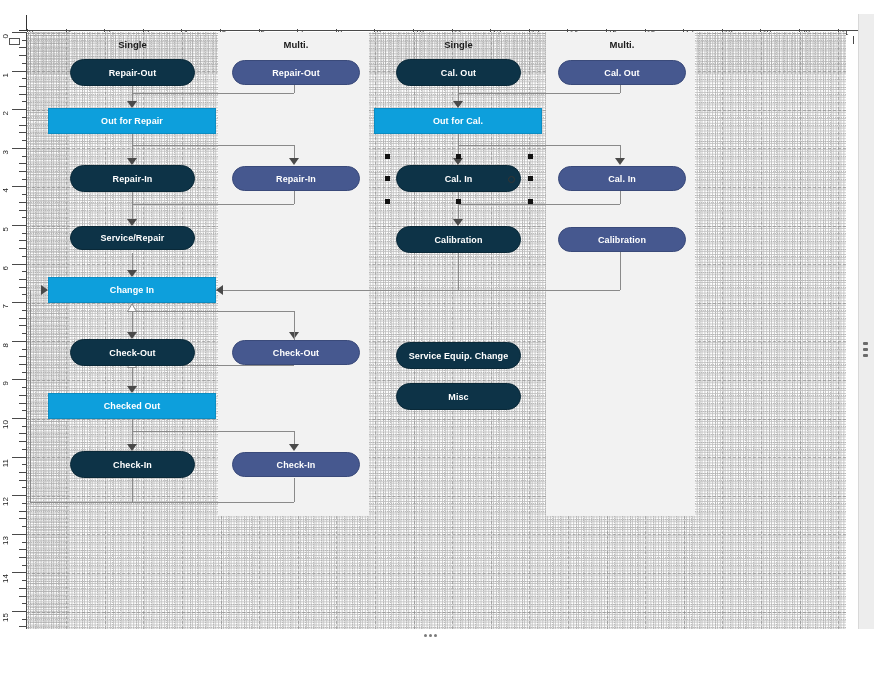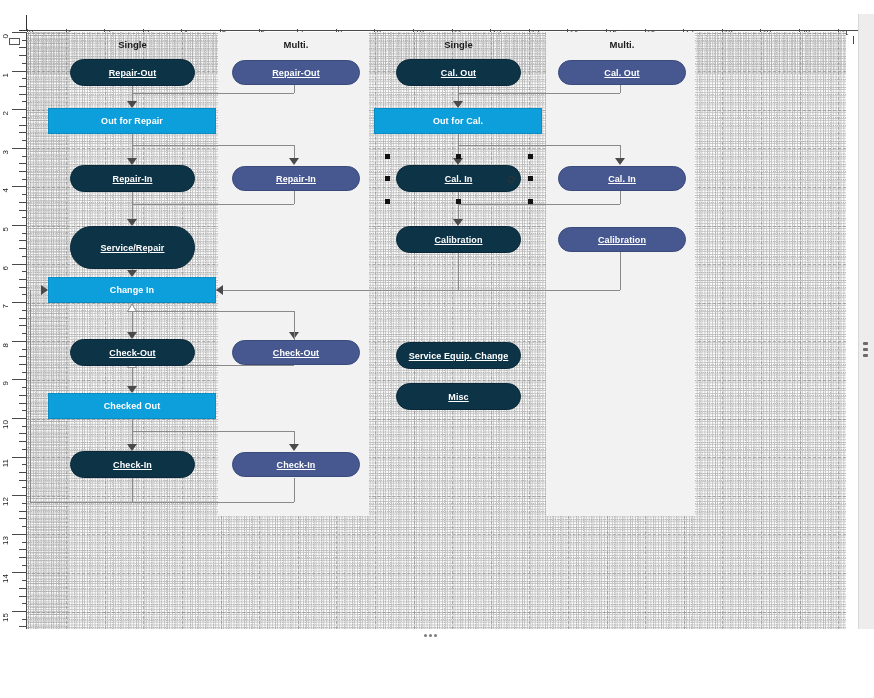--- a/index.html
+++ b/index.html
@@ -58,21 +58,21 @@
   .grid-minor-h{position:absolute;left:0;height:0;width:100%;border-top:1px dotted rgba(175,175,175,.75);}
 
   .band{position:absolute;background:#f2f2f2;}
 
   .lane-label{position:absolute;font-size:9.5px;font-weight:bold;color:#1b1b1b;text-align:center;
               font-family:Liberation Sans, sans-serif;}
 
   .node{position:absolute;display:flex;align-items:center;justify-content:center;
         font-size:9px;font-weight:bold;color:#ffffff;text-align:center;
         font-family:"Liberation Sans",sans-serif;box-sizing:border-box;letter-spacing:.1px;}
-  .node.pill{border-radius:999px;text-decoration:underline;}
+  .node.pill{border-radius:999px;}
   .n-dark{background:#0d3347;border:1px solid #0a2938;}
   .n-blue{background:#46588f;border:1px solid #3a4a7a;}
   .n-cyan{background:#0d9fdc;border:1px solid #0b8cc2;border-radius:0;}
 
   .conn{position:absolute;background:#8a8a8a;}
   .conn-v{width:1.4px;}
   .conn-h{height:1.4px;}
 
   .arrow-down{position:absolute;width:0;height:0;border-left:5px solid transparent;
     border-right:5px solid transparent;border-top:7px solid #4a4a4a;}
@@ -608,21 +608,21 @@
         <div class="lane-label" style="left: 205px; top: 7px; width: 128px;">Multi.</div>
         <div class="lane-label" style="left: 369px; top: 7px; width: 125px;">Single</div>
         <div class="lane-label" style="left: 531px; top: 7px; width: 128px;">Multi.</div>
       </div>
     <div id="nodes">
         <div class="node pill n-dark" style="left: 43px; top: 27px; width: 125px; height: 27px; background: rgb(13, 51, 71);">Repair-Out</div>
         <div class="node pill n-blue" style="left: 205px; top: 28px; width: 128px; height: 25px; background: rgb(70, 88, 143);">Repair-Out</div>
         <div class="node n-cyan" style="left: 21px; top: 76px; width: 168px; height: 26px; background: rgb(13, 159, 220);">Out for Repair</div>
         <div class="node pill n-dark" style="left: 43px; top: 133px; width: 125px; height: 27px; background: rgb(13, 51, 71);">Repair-In</div>
         <div class="node pill n-blue" style="left: 205px; top: 134px; width: 128px; height: 25px; background: rgb(70, 88, 143);">Repair-In</div>
-        <div class="node pill n-dark" style="left: 43px; top: 194px; width: 125px; height: 43px; background: rgb(13, 51, 71);">Service/Repair</div>
+        <div class="node pill n-dark" style="left: 43px; top: 194px; width: 125px; height: 24px; background: rgb(13, 51, 71);">Service/Repair</div>
         <div class="node n-cyan" style="left: 21px; top: 245px; width: 168px; height: 26px; background: rgb(13, 159, 220);">Change In</div>
         <div class="node pill n-dark" style="left: 43px; top: 307px; width: 125px; height: 27px; background: rgb(13, 51, 71);">Check-Out</div>
         <div class="node pill n-blue" style="left: 205px; top: 308px; width: 128px; height: 25px; background: rgb(70, 88, 143);">Check-Out</div>
         <div class="node n-cyan" style="left: 21px; top: 361px; width: 168px; height: 26px; background: rgb(13, 159, 220);">Checked Out</div>
         <div class="node pill n-dark" style="left: 43px; top: 419px; width: 125px; height: 27px; background: rgb(13, 51, 71);">Check-In</div>
         <div class="node pill n-blue" style="left: 205px; top: 420px; width: 128px; height: 25px; background: rgb(70, 88, 143);">Check-In</div>
         <div class="node pill n-dark" style="left: 369px; top: 27px; width: 125px; height: 27px; background: rgb(13, 51, 71);">Cal. Out</div>
         <div class="node pill n-blue" style="left: 531px; top: 28px; width: 128px; height: 25px; background: rgb(70, 88, 143);">Cal. Out</div>
         <div class="node n-cyan" style="left: 347px; top: 76px; width: 168px; height: 26px; background: rgb(13, 159, 220);">Out for Cal.</div>
         <div class="node pill n-dark" style="left: 369px; top: 133px; width: 125px; height: 27px; background: rgb(13, 51, 71);">Cal. In</div>

